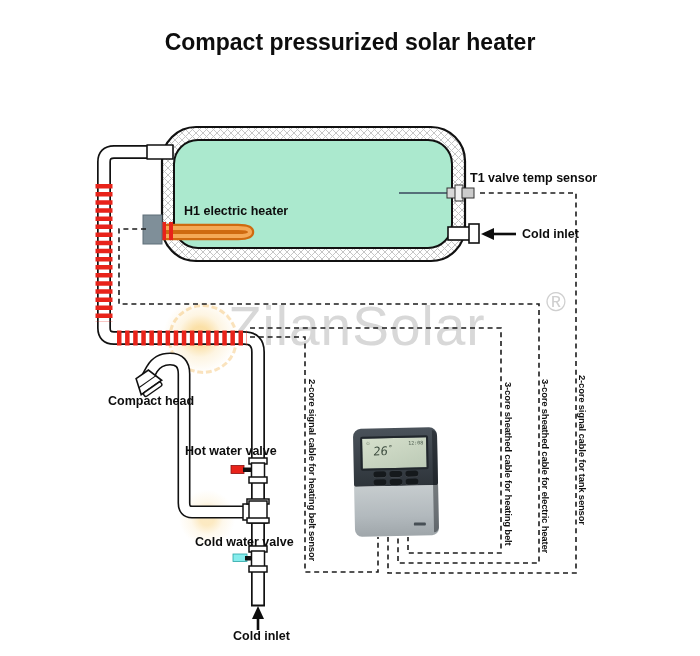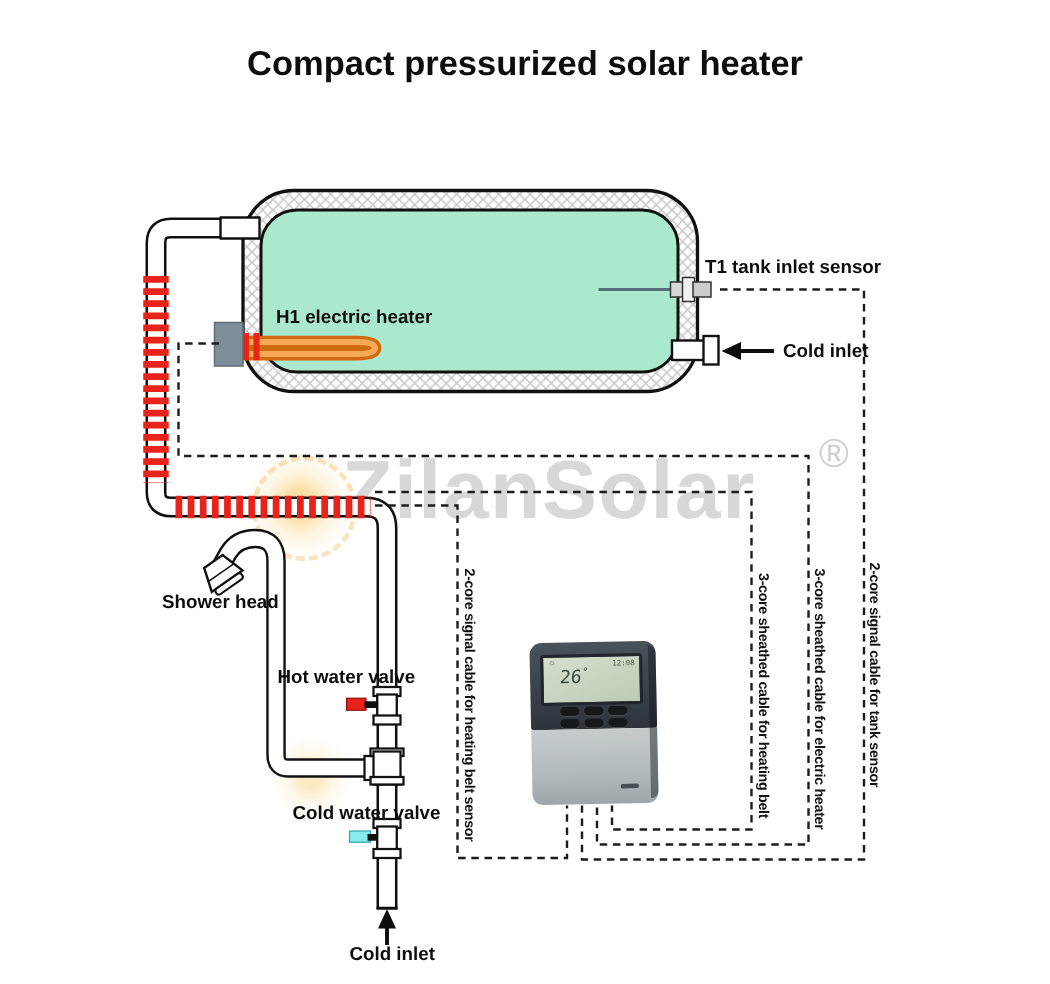--- a/index.html
+++ b/index.html
@@ -2,21 +2,21 @@
 <html><head>
 <meta charset="utf-8">
 <style>
   html,body{margin:0;padding:0;background:#fff;}
   #stage{position:relative;width:700px;height:656px;background:#fff;overflow:hidden;
          font-family:"Liberation Sans",sans-serif;}
   .abs{position:absolute;}
   .title{left:0;right:0;top:29px;text-align:center;font-size:23px;font-weight:bold;color:#0d0d0d;}
   .subtitle{left:0;right:0;top:67px;text-align:center;font-size:17.5px;font-weight:bold;color:#0d0d0d;}
   .lbl{position:absolute;font-size:12.5px;font-weight:bold;color:#0d0d0d;white-space:nowrap;}
-  .wm{left:228px;top:294px;font-size:55px;font-weight:700;color:#d8d8d8;letter-spacing:1px;white-space:nowrap;}
+  .wm{left:228px;top:294px;font-size:55px;font-weight:400;color:#d8d8d8;letter-spacing:1px;white-space:nowrap;}
   .wm-reg{left:546px;top:287px;font-size:27px;color:#cfcfcf;font-weight:400;}
   .cable-lbl{position:absolute;font-size:9.5px;font-weight:bold;color:#111;white-space:nowrap;
              transform-origin:0 0;transform:rotate(90deg);letter-spacing:-0.2px;}
   .sun{position:absolute;border-radius:50%;pointer-events:none;}
   .sun-ring{position:absolute;border-radius:50%;pointer-events:none;}
   
   #controller{left:354px;top:428px;width:84px;height:108px;transform:rotate(-1.2deg);}
   .ctrl-dark{position:absolute;left:0;top:0;width:100%;height:58px;
              background:linear-gradient(180deg,#4a525a 0%,#363d44 70%,#2e343a 100%);
              border-radius:8px 8px 2px 2px;}
@@ -142,24 +142,24 @@
 
     <g>
       <rect x="233" y="554" width="14" height="7.5" fill="#86ecec" stroke="#2aa6a6" stroke-width="0.8"></rect>
       <rect x="245" y="556" width="11" height="4.5" fill="#111"></rect>
       <rect x="249" y="546" width="18" height="6" fill="#fff" stroke="#111" stroke-width="1.5"></rect>
       <rect x="251.5" y="551" width="13" height="16" fill="#fff" stroke="#111" stroke-width="1.5"></rect>
       <rect x="249" y="566" width="18" height="6" fill="#fff" stroke="#111" stroke-width="1.5"></rect>
     </g>
   </svg>
 
-  <div class="lbl" style="left:470px;top:171px">T1 tank inlet sensor</div>
+  <div class="lbl" style="left:470px;top:171px">T1 valve temp sensor</div>
   <div class="lbl" style="left:522px;top:227px">Cold inlet</div>
   <div class="lbl" style="left:184px;top:204px">H1 electric heater</div>
-  <div class="lbl" style="left:108px;top:394px">Shower head</div>
+  <div class="lbl" style="left:108px;top:394px">Compact head</div>
   <div class="lbl" style="left:185px;top:444px">Hot water valve</div>
   <div class="lbl" style="left:195px;top:535px">Cold water valve</div>
   <div class="lbl" style="left:233px;top:629px">Cold inlet</div>
 
   <div class="cable-lbl" style="left:318px;top:379px">2-core signal cable for heating belt sensor</div>
   <div class="cable-lbl" style="left:514px;top:382px">3-core sheathed cable for heating belt</div>
   <div class="cable-lbl" style="left:551px;top:379px">3-core sheathed cable for electric heater</div>
   <div class="cable-lbl" style="left:588px;top:375px">2-core signal cable for tank sensor</div>
 
   <div class="abs" id="controller">

